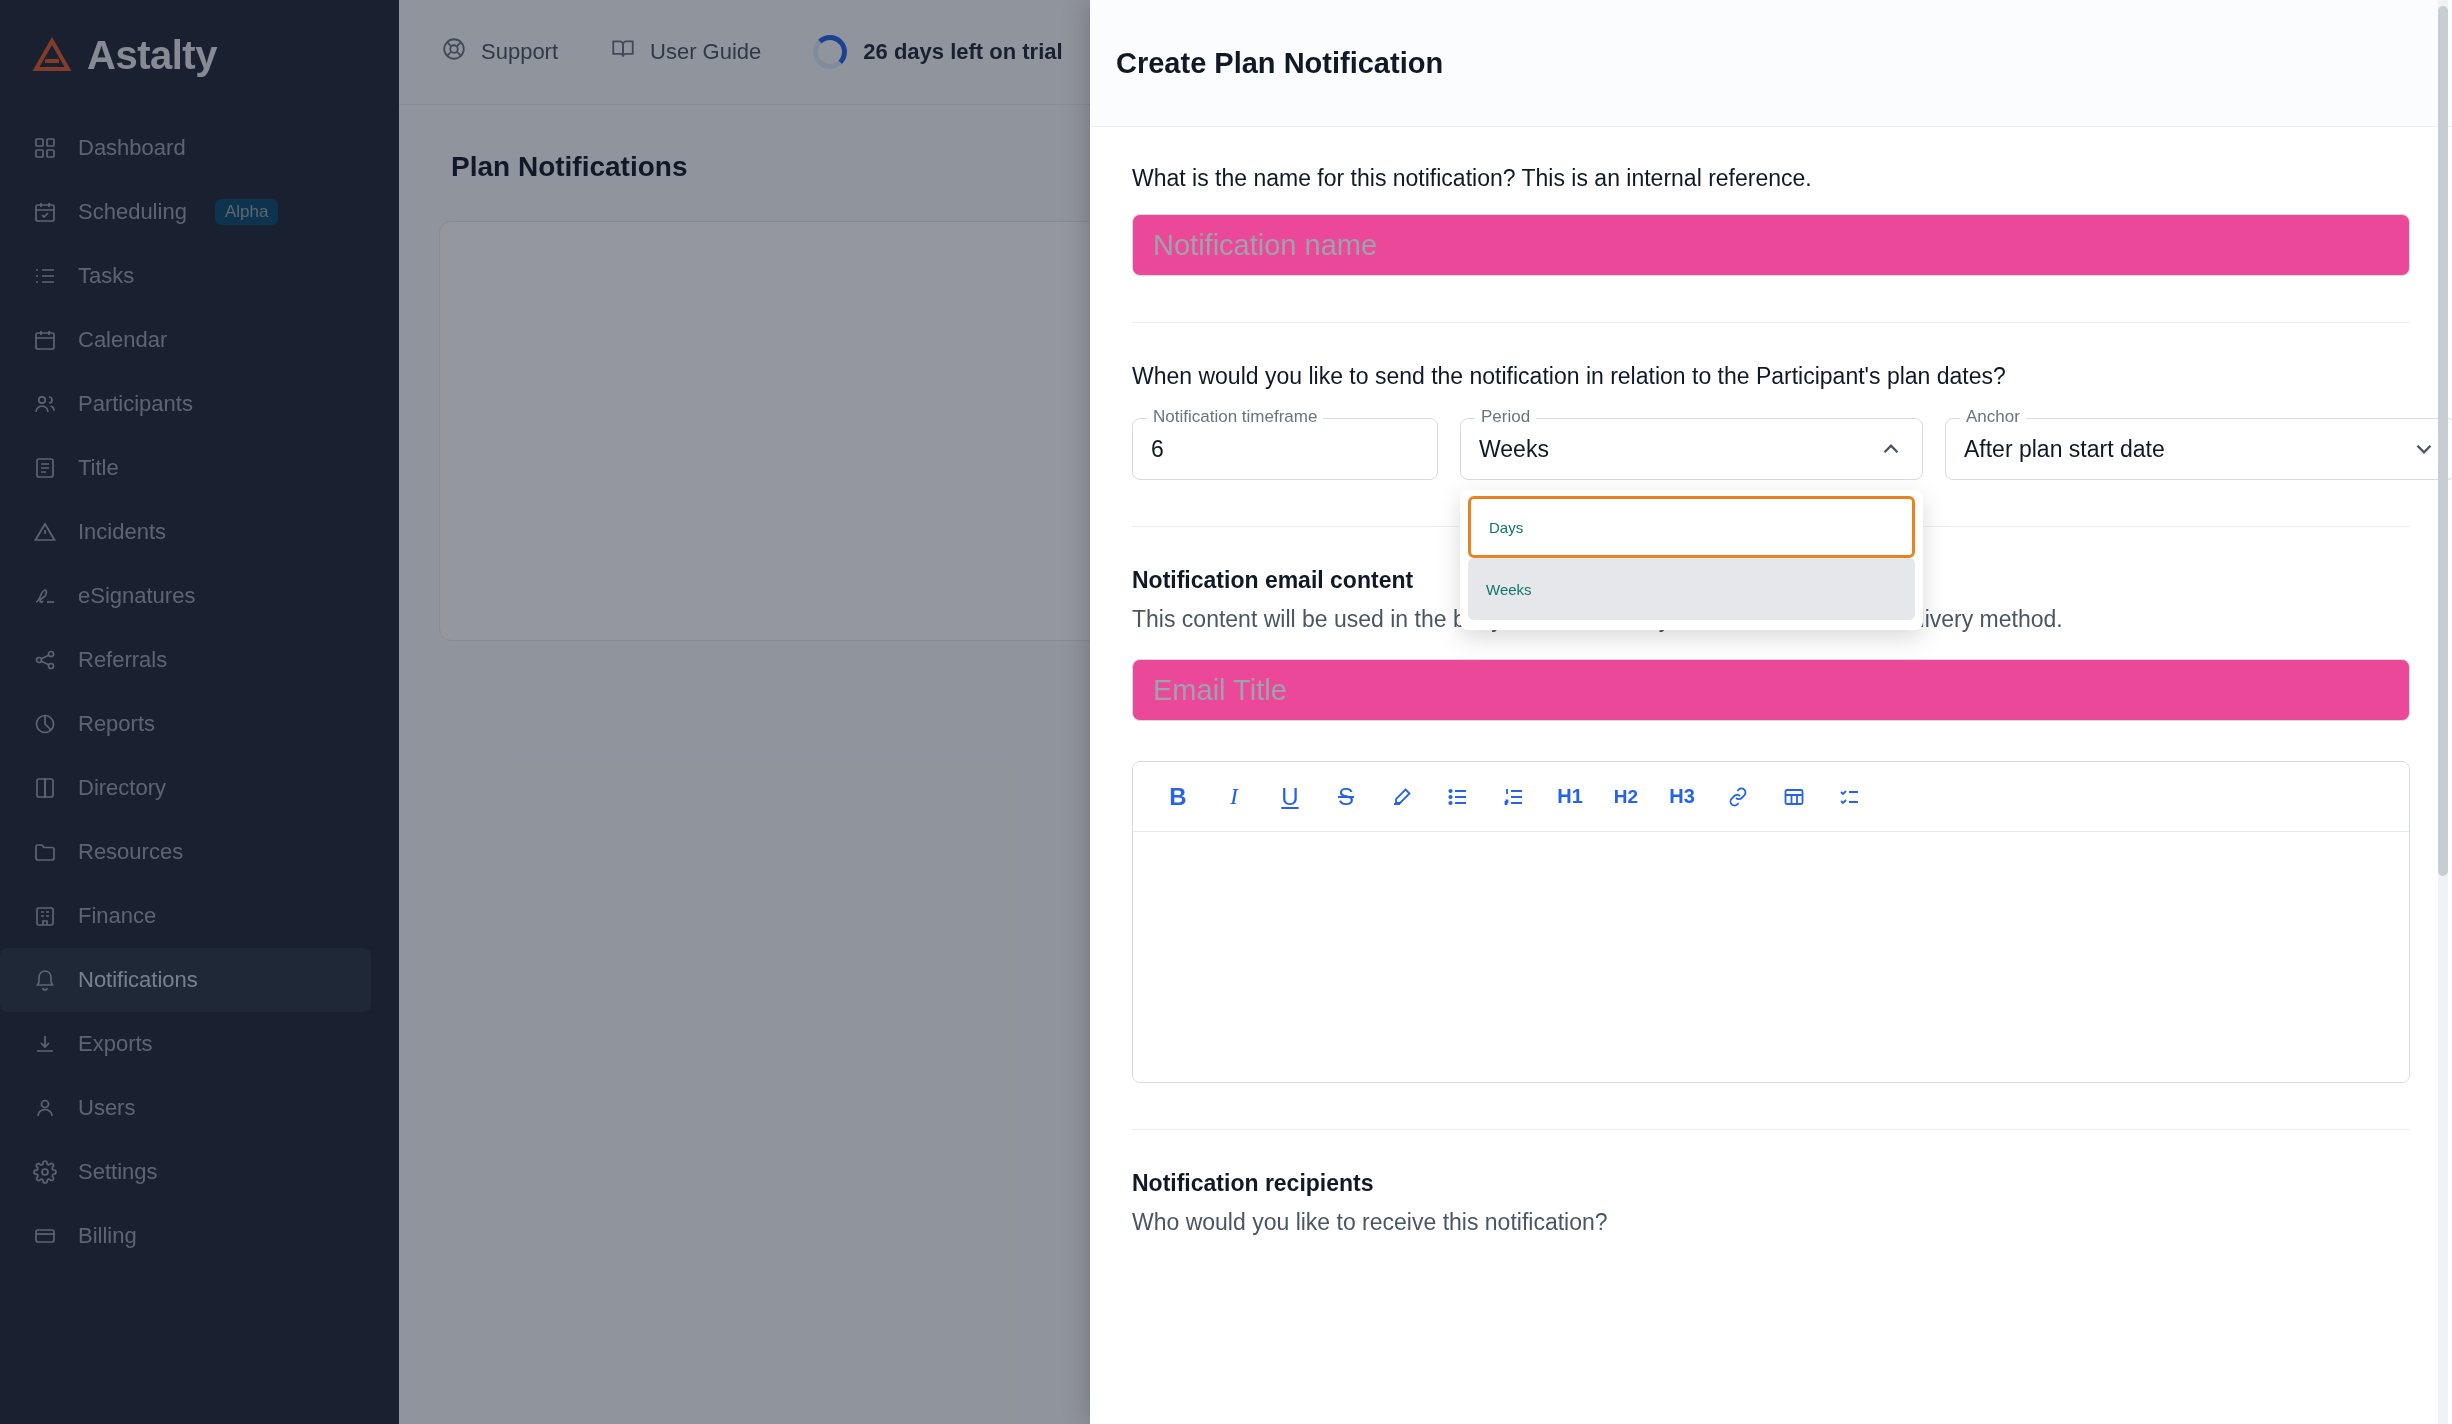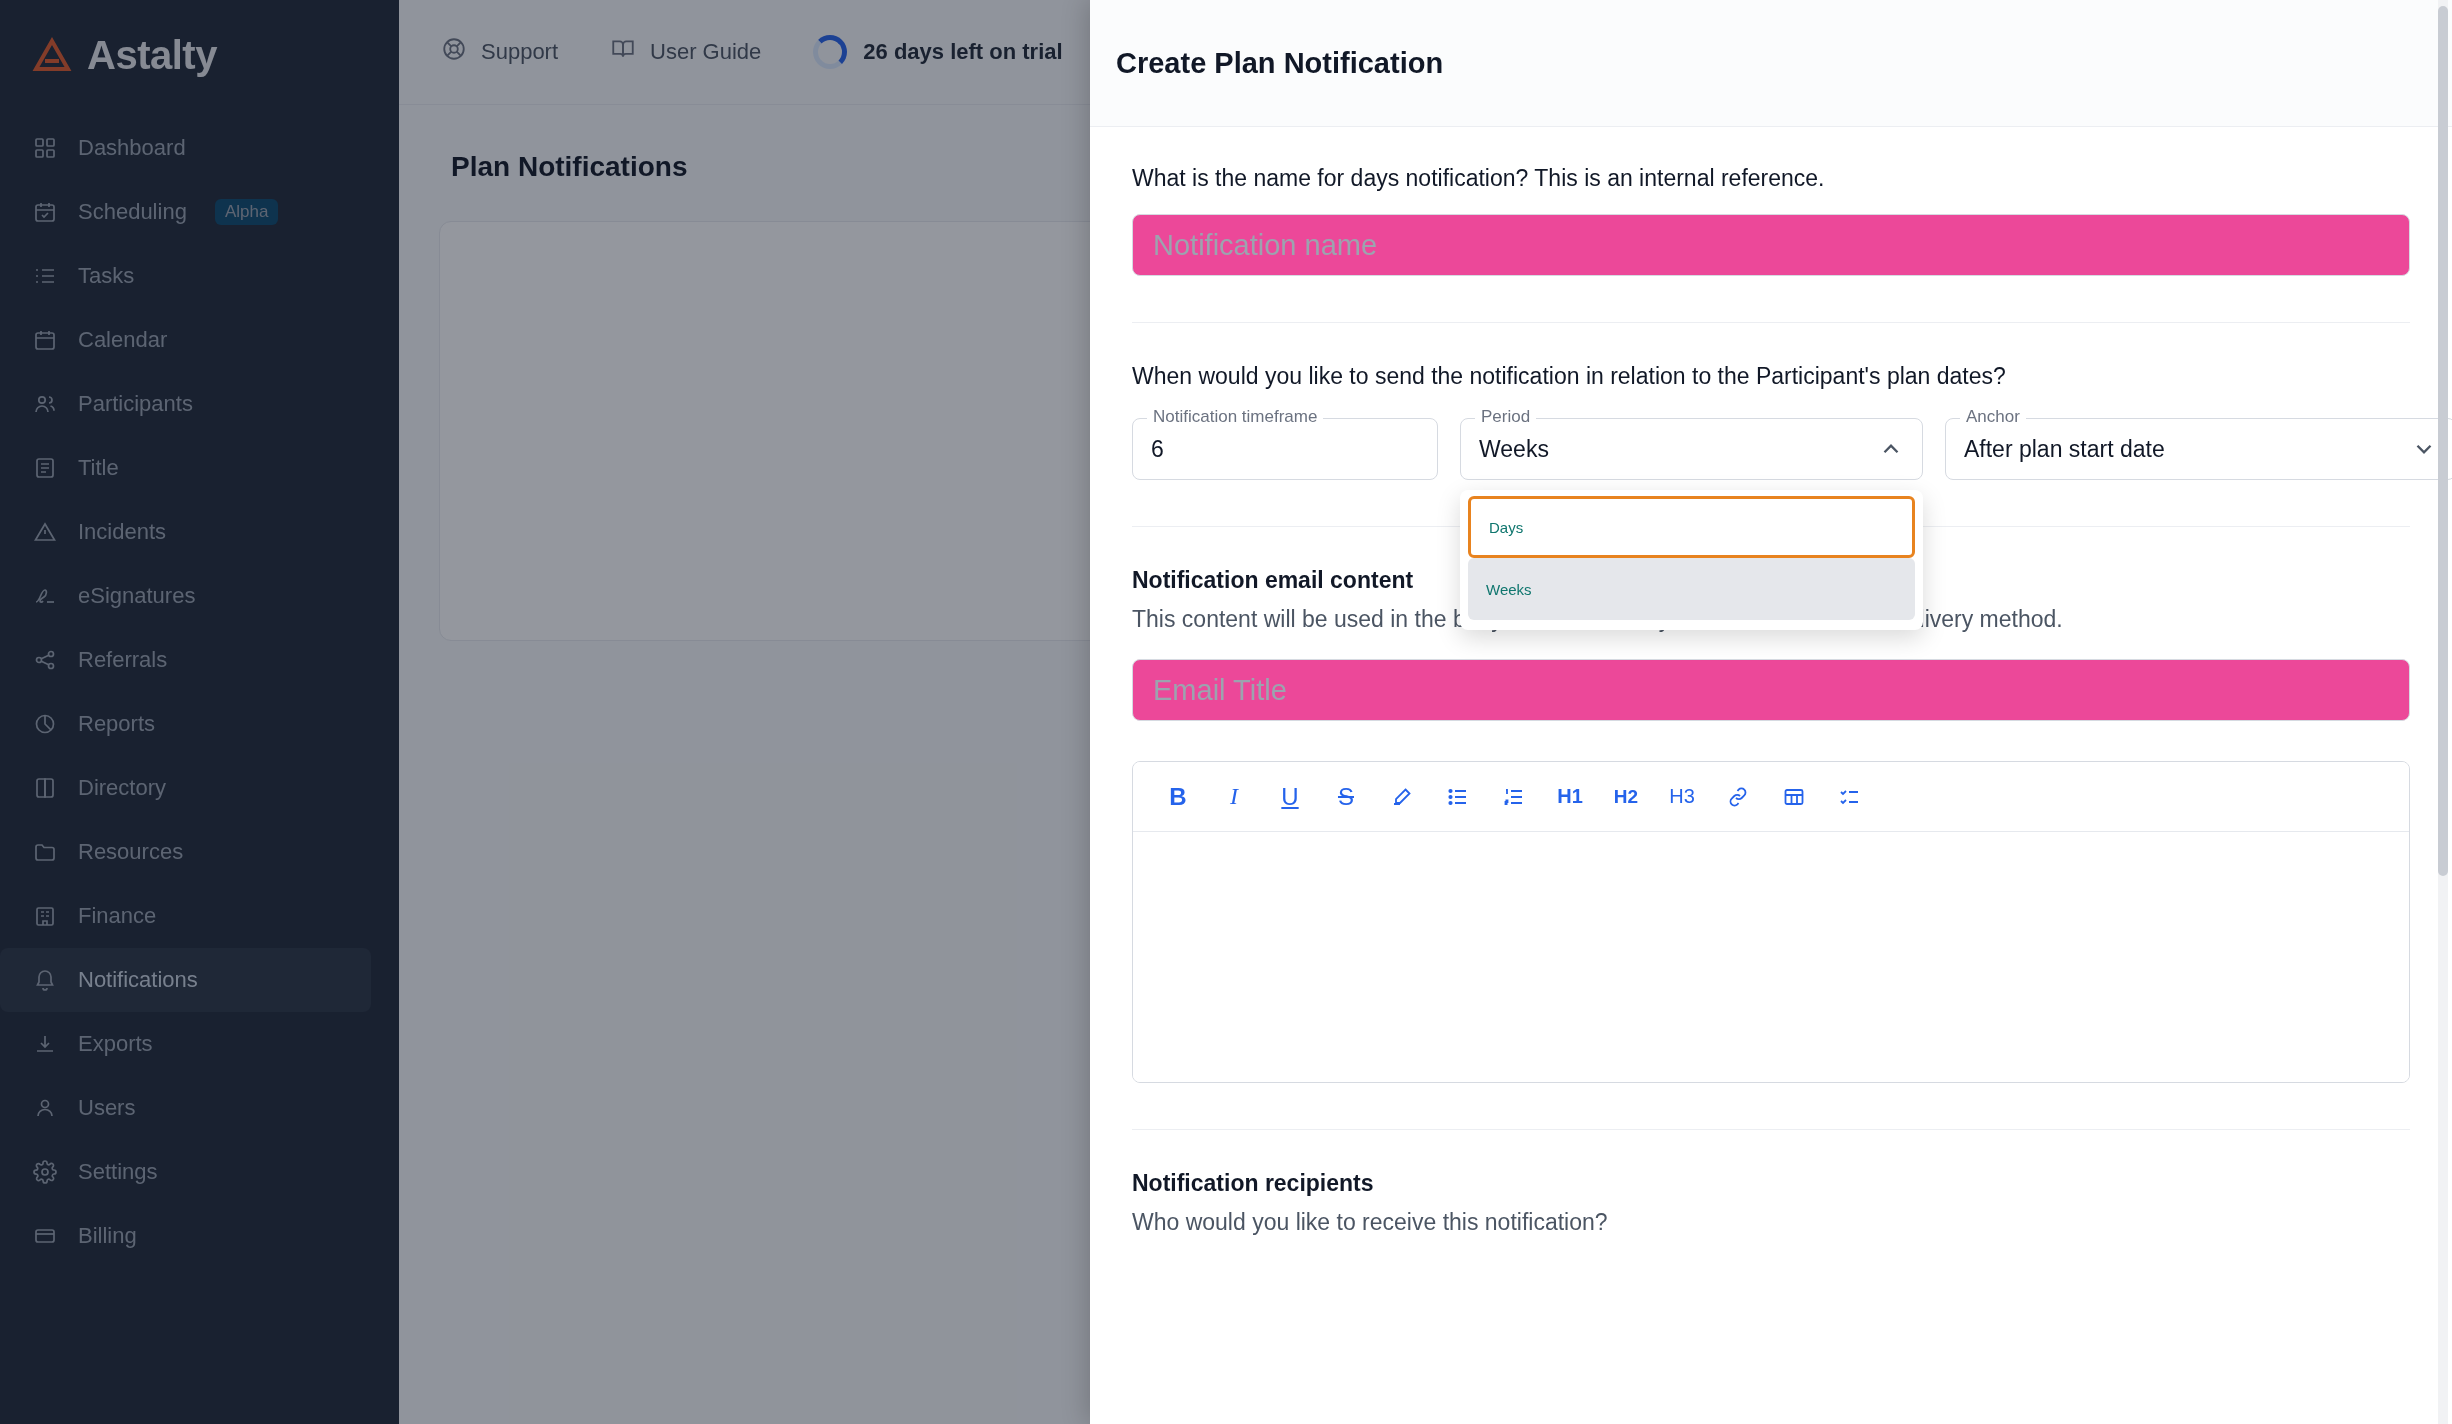--- a/index.html
+++ b/index.html
@@ -505,21 +505,21 @@
     </div>
   </div>
 
   <div class="overlay"></div>
 
   <div class="panel">
     <div class="panel-header">Create Plan Notification</div>
 
     <div class="panel-body">
 
-      <div class="q-label">What is the name for days notification? This is an internal reference.</div>
+      <div class="q-label">What is the name for this notification? This is an internal reference.</div>
       <input class="text-input" type="text" value="" placeholder="Notification name" style="">
 
       <hr class="divider">
 
       <div class="q-label">When would you like to send the notification in relation to the Participant's plan dates?</div>
 
       <div class="row-fields">
 
         <div class="field tf">
           <span class="field-legend">Notification timeframe</span>
@@ -580,21 +580,21 @@
                 <circle cx="4.5" cy="18" r="1.2" fill="#2563eb"></circle>
               </svg>
             </span>
           <span class="tb-btn">
               <svg viewBox="0 0 24 24">
                 <path d="M9 6h11M9 12h11M9 18h11M4 5h1v4M3.5 15.5h2v1.5h-2V19h2"></path>
               </svg>
             </span>
           <span class="tb-btn" style="font-weight:700;font-size:20px">H1</span>
           <span class="tb-btn" style="font-weight:700;font-size:19px">H2</span>
-          <span class="tb-btn" style="font-weight:400;font-size:20px">H3</span>
+          <span class="tb-btn" style="font-weight:700;font-size:20px">H3</span>
           <span class="tb-btn">
               <svg viewBox="0 0 24 24">
                 <path d="M10 13a4 4 0 005.7 0l2.6-2.6a4 4 0 10-5.7-5.7L11.5 6"></path>
                 <path d="M14 11a4 4 0 00-5.7 0L5.7 13.6a4 4 0 105.7 5.7L12.5 18"></path>
               </svg>
             </span>
           <span class="tb-btn">
               <svg viewBox="0 0 24 24">
                 <rect x="3.5" y="5" width="17" height="14" rx="1.5"></rect>
                 <path d="M3.5 10h17M9.5 10v9M15 10v9"></path>

